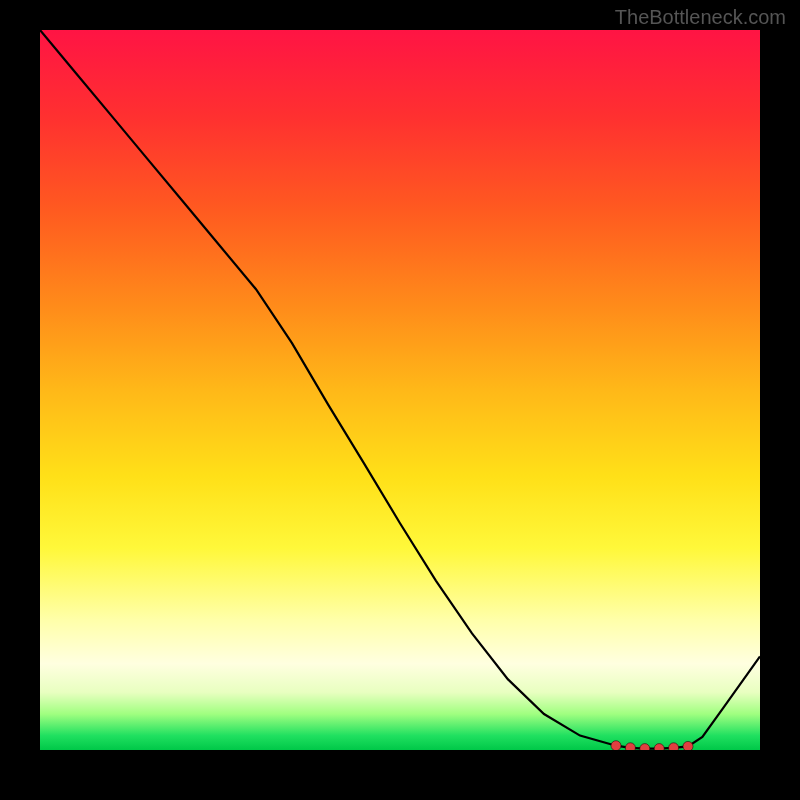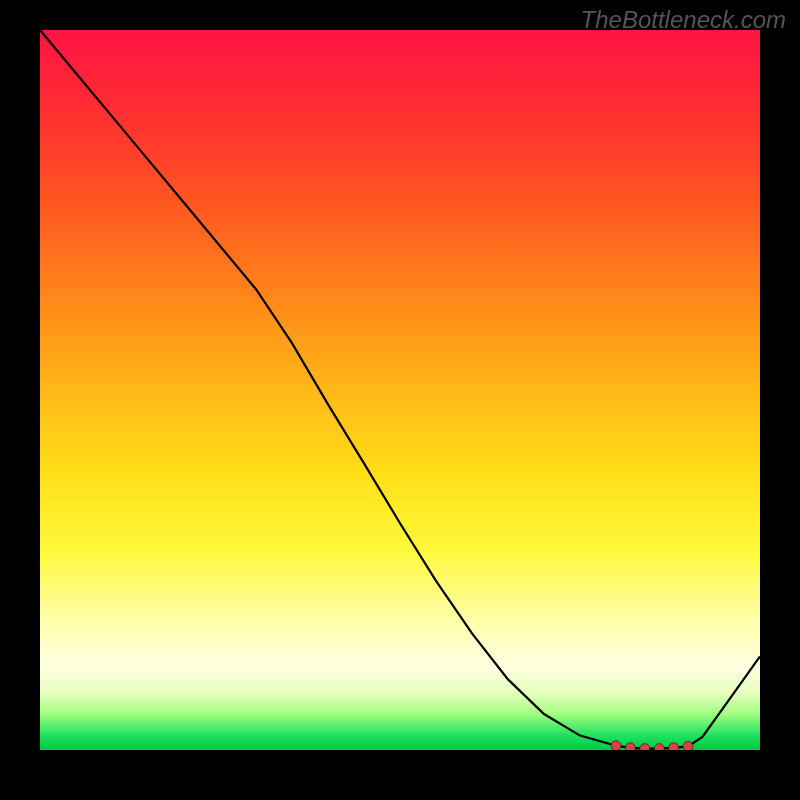--- a/index.html
+++ b/index.html
@@ -9,23 +9,22 @@
   background: #000;
   font-family: Arial, sans-serif;
   position: relative;
   overflow: hidden;
 }
 .watermark {
   position: absolute;
   top: 6px;
   right: 14px;
   color: #555;
-  font-size: 24px;
+  font-size: 20px;
   z-index: 5;
-  font-style: italic;
 }
 .plot {
   position: absolute;
   left: 40px;
   top: 30px;
   width: 720px;
   height: 720px;
 }
 .bg {
   position: absolute;

